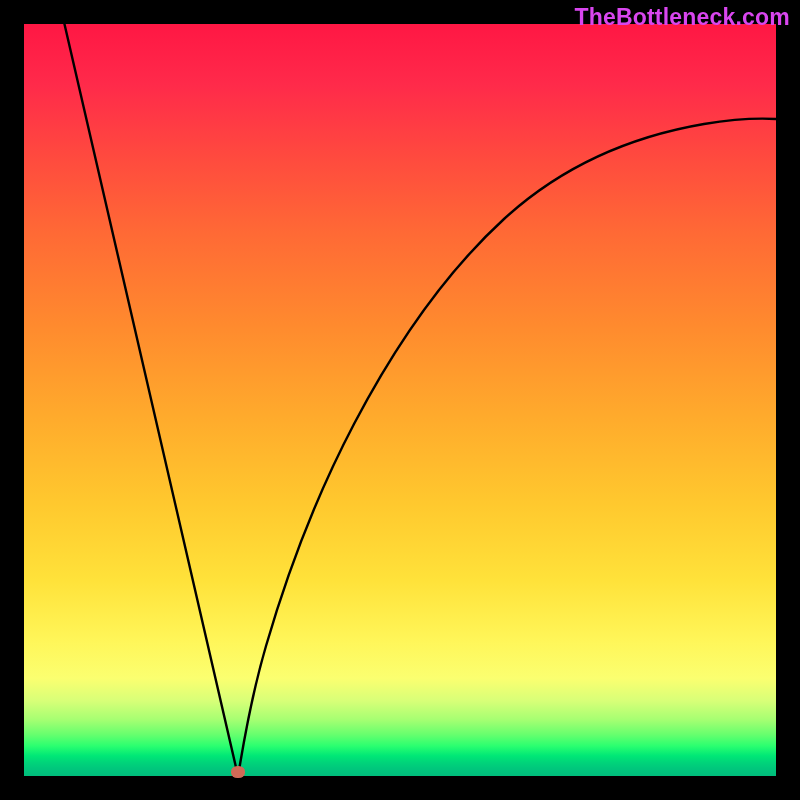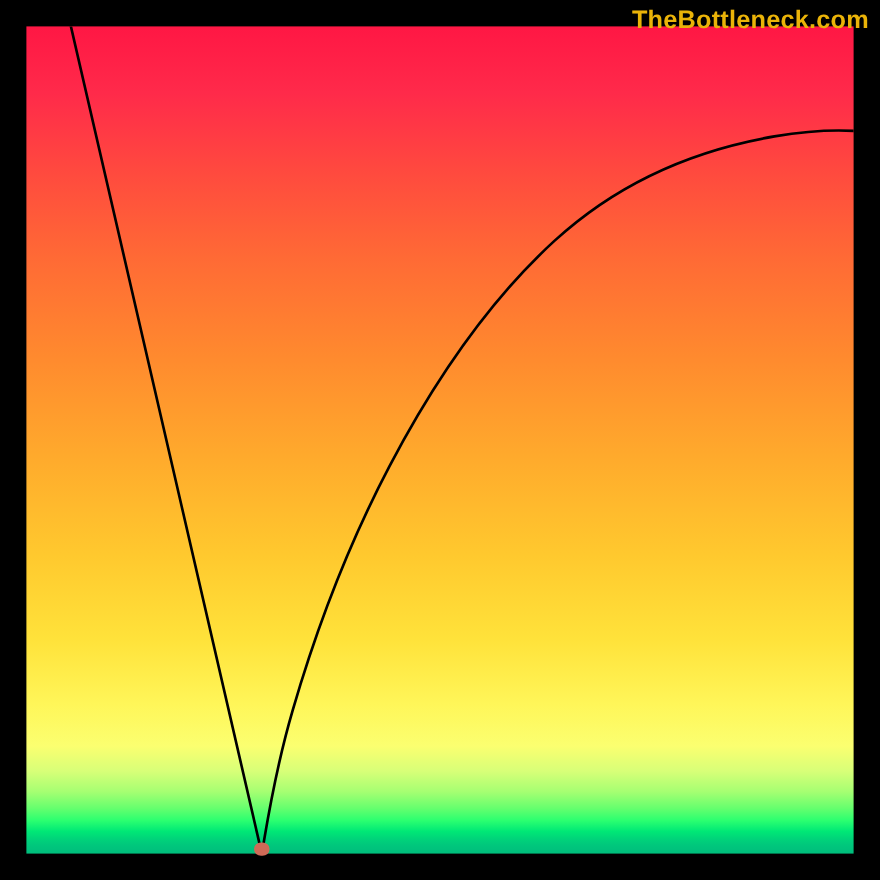--- a/index.html
+++ b/index.html
@@ -30,21 +30,21 @@
       #00d47a 98.2%,
       #00c77c 99%,
       #00bd7c 100%);
   }
   .watermark {
     position: absolute;
     top: 4px;
     right: 10px;
     font-size: 23px;
     font-weight: bold;
-    color: #eab308;
+    color: #d946ef;
     letter-spacing: 0.2px;
   }
   svg.curves {
     position: absolute;
     left: 24px;
     top: 24px;
     width: 752px;
     height: 752px;
     pointer-events: none;
   }

